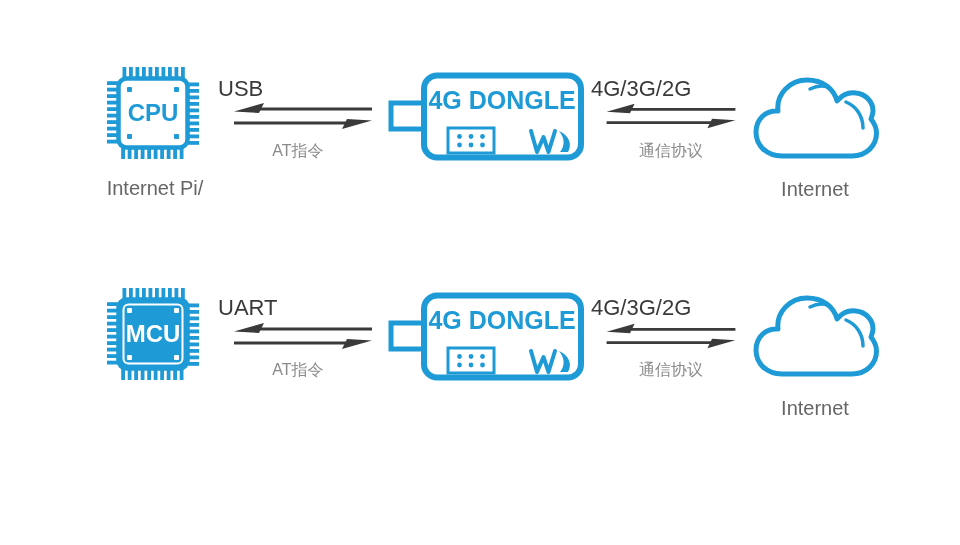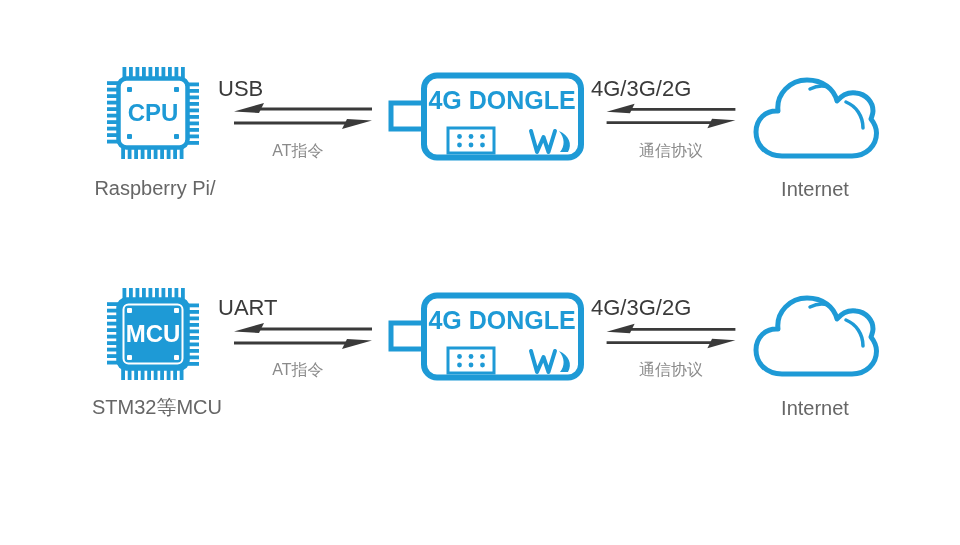--- a/index.html
+++ b/index.html
@@ -96,21 +96,21 @@
 </svg>
 
 <div class="canvas">
 
   <div>
     <svg class="abs cpu-chip" style="left:107px;top:67px" width="92" height="92" viewBox="0 0 92 92">
       <use href="#chip-frame"></use>
       <text class="chip-label" x="46" y="54">CPU</text>
     </svg>
     <div class="abs caption" style="left:25px;top:175px;width:260px">
-      <div>Raspberry Pi/</div>
+      <div>Internet Pi/</div>
     </div>
 
     <div class="abs top-label" style="left:218px;top:76px">USB</div>
     <svg class="abs" style="left:233px;top:101px" width="140" height="30" viewBox="0 0 140 30">
         <use href="#dbl-arrow"></use>
       </svg>
     <div class="abs sub-label" style="left:218px;top:138px">AT指令</div>
 
     <svg class="abs" style="left:388px;top:72px" width="197" height="89" viewBox="0 0 197 89">
       <use href="#dongle-shape"></use>
@@ -128,21 +128,20 @@
       </svg>
     <div class="abs caption" style="left:735px;top:176px;width:160px">Internet</div>
   </div>
 
   <div>
     <svg class="abs mcu-chip" style="left:107px;top:288px" width="92" height="92" viewBox="0 0 92 92">
       <use href="#chip-frame"></use>
       <text class="chip-label" x="46" y="54">MCU</text>
     </svg>
     <div class="abs caption" style="left:7px;top:394px;width:300px">
-      <div>STM32等MCU</div>
     </div>
 
     <div class="abs top-label" style="left:218px;top:295px">UART</div>
     <svg class="abs" style="left:233px;top:321px" width="140" height="30" viewBox="0 0 140 30">
         <use href="#dbl-arrow"></use>
       </svg>
     <div class="abs sub-label" style="left:218px;top:357px">AT指令</div>
 
     <svg class="abs" style="left:388px;top:292px" width="197" height="89" viewBox="0 0 197 89">
       <use href="#dongle-shape"></use>

